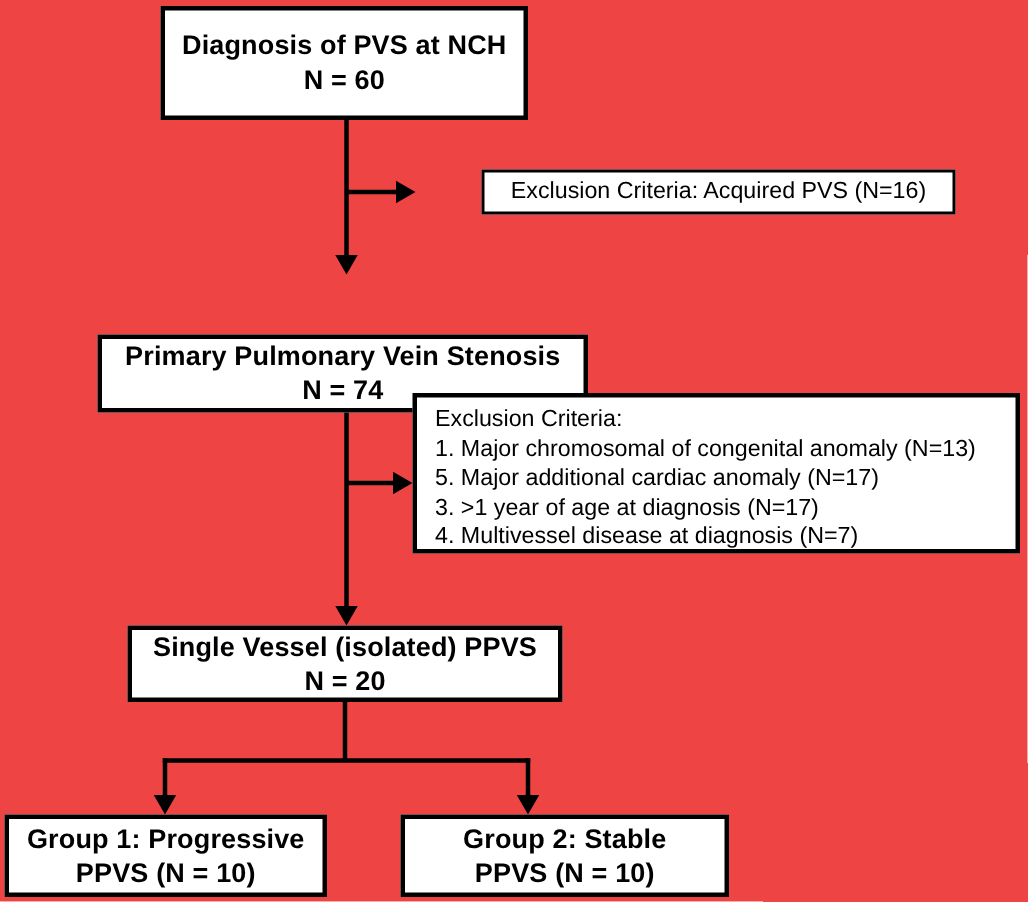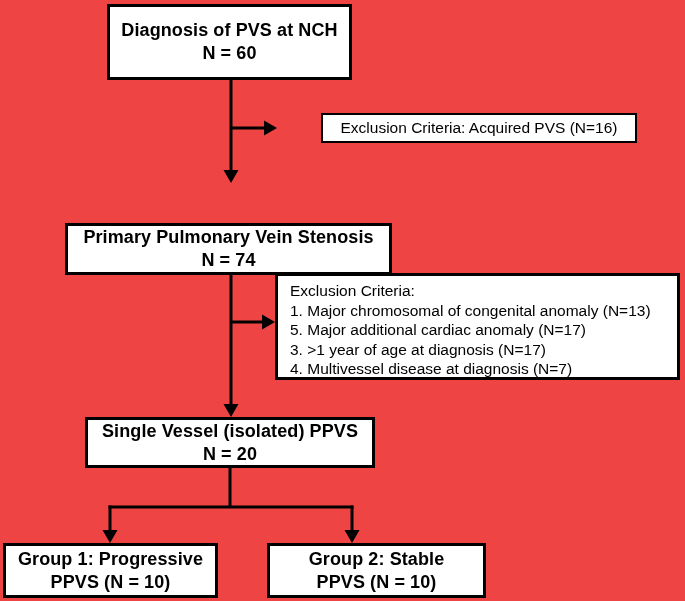--- a/index.html
+++ b/index.html
@@ -92,21 +92,21 @@
 
   <div class="box side" style="left:277px; top:113px; width:316px; height:30px;margin-left:44px;">
     <div class="line">Exclusion Criteria: Acquired PVS (N=16)</div>
   </div>
 
   <div class="box main" style="left:65px; top:183px; width:327px; height:52px;margin-top:40px;">
     <div class="line">Primary Pulmonary Vein Stenosis</div>
     <div class="line">N = 74</div>
   </div>
 
-  <div class="box side list" style="left:275px; top:273px; width:405px; height:107px; font-size:15.5px;">
+  <div class="box side list" style="left:275px; top:262px; width:405px; height:107px; font-size:15.5px;">
     <div class="line">Exclusion Criteria:</div>
     <div class="line">1. Major chromosomal of congenital anomaly (N=13)</div>
     <div class="line">5. Major additional cardiac anomaly (N=17)</div>
     <div class="line">3. &gt;1 year of age at diagnosis (N=17)</div>
     <div class="line">4. Multivessel disease at diagnosis (N=7)</div>
   </div>
 
   <div class="box main" style="left:85px; top:417px; width:290px; height:51px;">
     <div class="line">Single Vessel (isolated) PPVS</div>
     <div class="line">N = 20</div>

